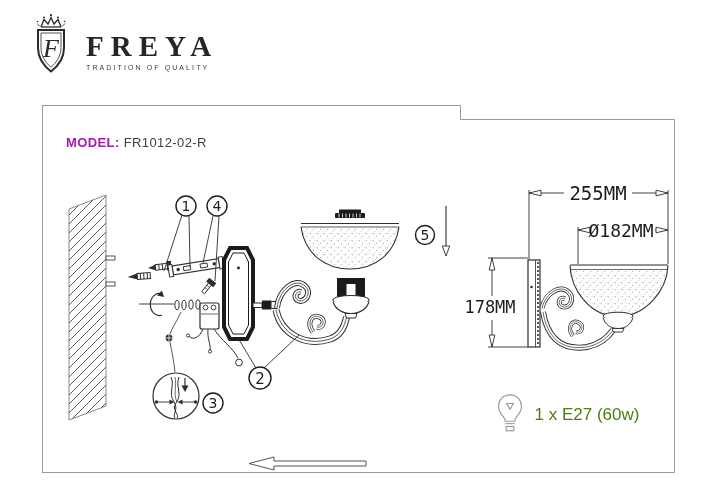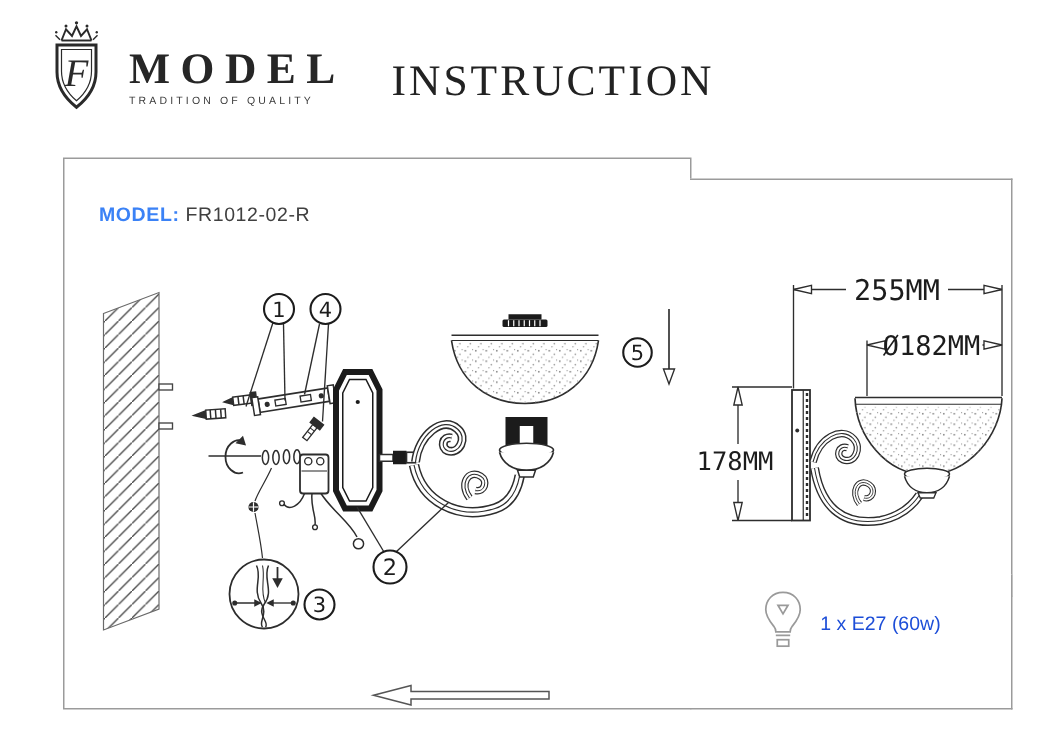--- a/index.html
+++ b/index.html
@@ -15,27 +15,27 @@
   .title{position:absolute;left:261px;top:38px;margin:0;
          font-family:"Liberation Serif",serif;font-weight:500;font-size:29px;
          letter-spacing:2px;color:#222;}
   
   .panel{position:absolute;border:1px solid #9b9b9b;background:#fff;box-sizing:border-box;}
   .main-panel{left:42px;top:105px;width:419px;height:368px;}
   .dims-panel{left:460px;top:119px;width:215px;height:279px;border-left:none;}
   .bulb-panel{left:460px;top:383px;width:215px;height:90px;border-left:none;border-top:none;}
   .model-block{position:absolute;left:23px;top:28px;font-size:13px;color:#404040;
                letter-spacing:.4px;line-height:1.45;}
-  .model-line b{color:#3b82f6;}
+  .model-line b{color:#a21caf;}
   .assembly-svg{position:absolute;left:0;top:0;}
   .dims-svg{position:absolute;left:0;top:0;}
   
   .bulb-row{position:absolute;left:0;top:10px;width:100%;display:flex;
             align-items:center;justify-content:center;gap:10px;}
-  .bulb-spec{font-size:13px;color:#1d4ed8;}
+  .bulb-spec{font-size:17px;color:#4d7c0f;}
   .website{position:absolute;left:0;top:68px;width:100%;text-align:center;
            font-size:8px;letter-spacing:1.2px;color:#9a9a9a;}
   svg{display:block;}
   text.dim{font-family:"DejaVu Sans Mono",monospace;fill:#1c1c1c;}
   text.callout{font-family:"DejaVu Sans",sans-serif;fill:#1c1c1c;}
 </style>
 </head>
 <body>
 
 <div class="page">
@@ -53,26 +53,25 @@
           <circle cx="25" cy="1.2" r="1.1"></circle>
           <circle cx="32" cy="3.4" r="1"></circle>
         <circle cx="11.5" cy="7.5" r="0.8"></circle>
           <circle cx="38.5" cy="7.5" r="0.8"></circle>
       </g>
       <path d="M12,16 L38,16 L38,34 C38,44 32,52 25,57.5 C18,52 12,44 12,34 Z" fill="#fff" stroke="#2a2a2a" stroke-width="2"></path>
       <path d="M15,19 L35,19 L35,33.5 C35,42 30.5,48.5 25,53.2 C19.5,48.5 15,42 15,33.5 Z" fill="none" stroke="#2a2a2a" stroke-width="0.8"></path>
       <text x="25" y="43" text-anchor="middle" font-family="Liberation Serif, serif" font-style="italic" font-size="26" fill="#2a2a2a">F</text>
     </svg>
     <div class="logo-text">
-      <div class="brand">MODEL</div>
+      <div class="brand">FREYA</div>
       <div class="tagline">TRADITION OF QUALITY</div>
     </div>
   </div>
 
-  <h1 class="title">INSTRUCTION</h1>
 
   <div class="panel main-panel">
     <div class="model-block">
       <div class="model-line">
         <b>MODEL:</b>
         <span>FR1012-02-R</span>
       </div>
     </div>
 
     <svg class="assembly-svg" width="417" height="366" viewBox="0 0 417 366">

